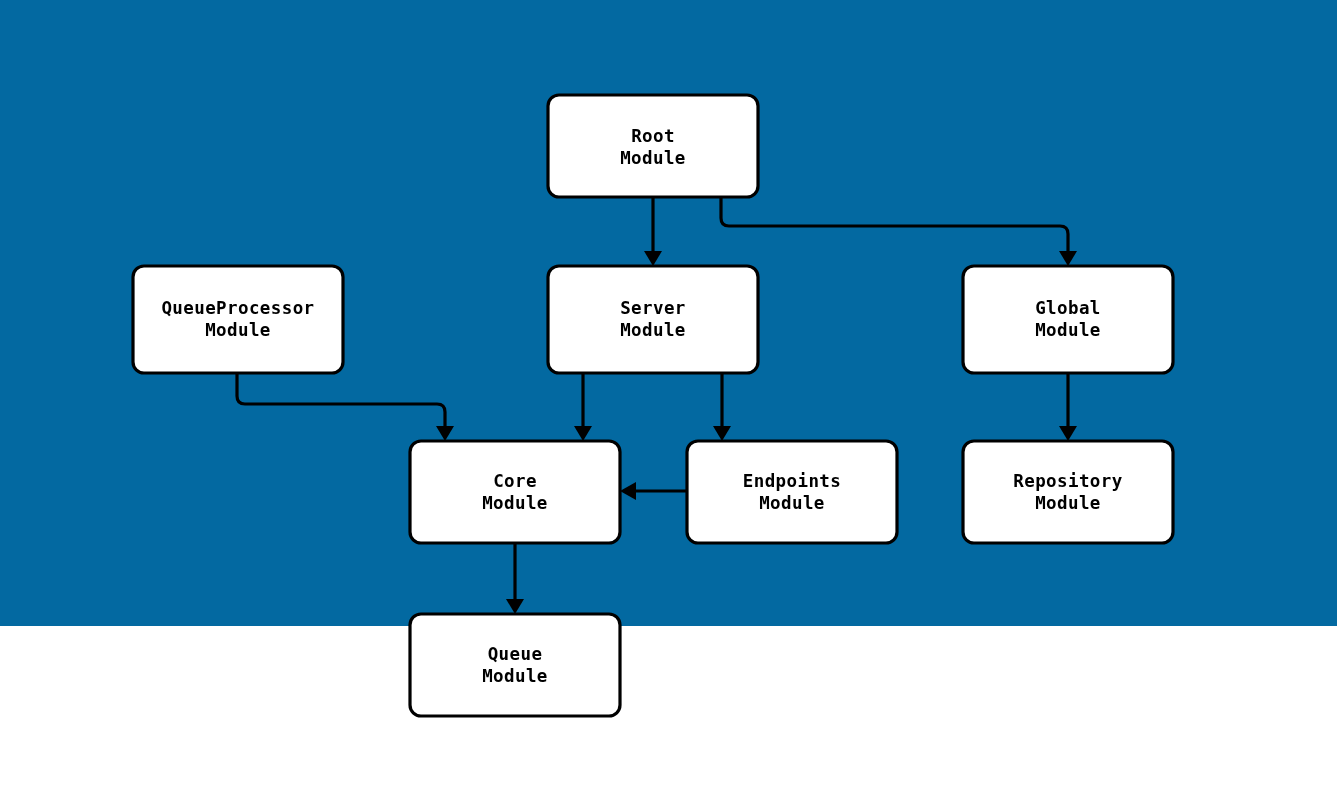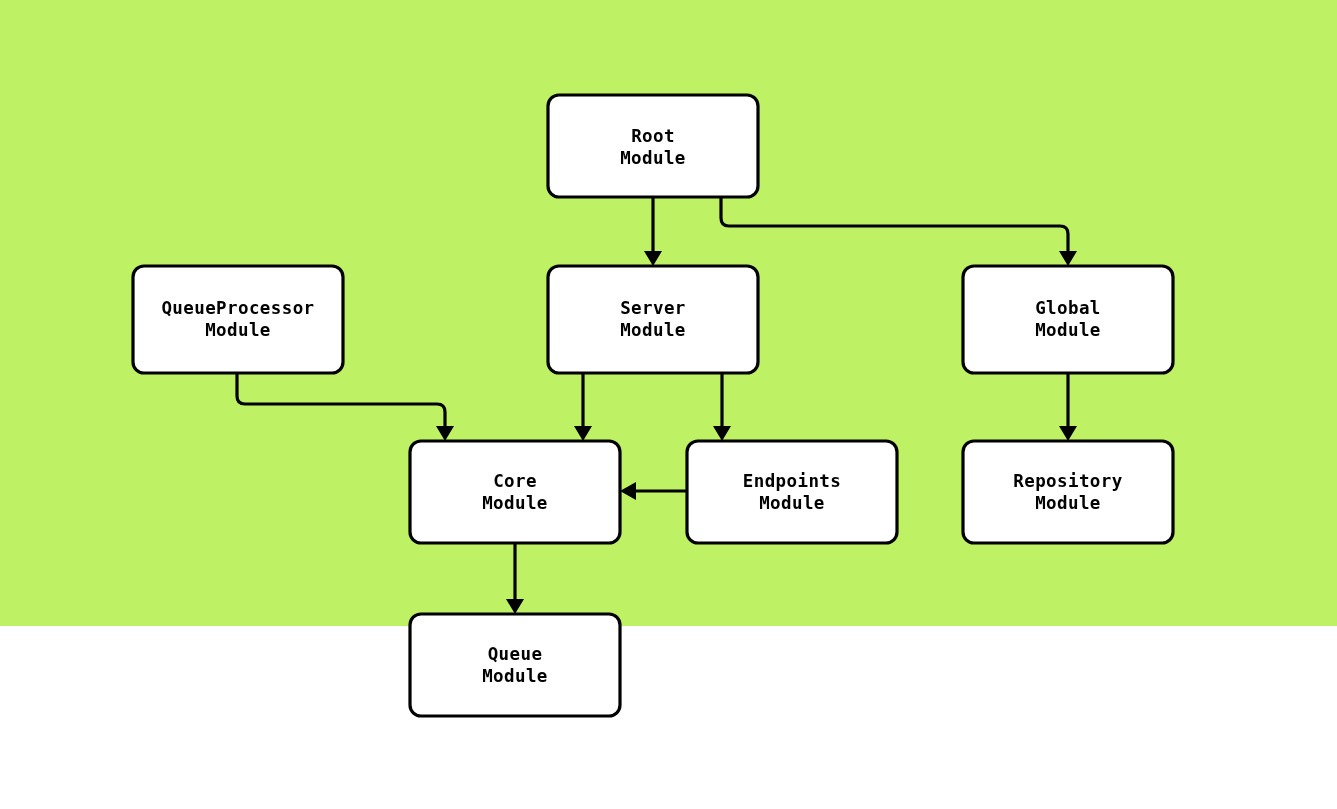--- a/index.html
+++ b/index.html
@@ -10,21 +10,21 @@
   body {
     width: 1337px;
     height: 809px;
     overflow: hidden;
     font-family: "DejaVu Sans Mono", "Liberation Mono", monospace;
   }
   #diagram-root {
     position: relative;
     width: 1337px;
     height: 626px;
-    background: #bef264;
+    background: #0369a1;
   }
   svg#diagram-svg {
     position: absolute;
     top: 0;
     left: 0;
     width: 1337px;
     height: 809px;
     display: block;
   }
   .node-box {

